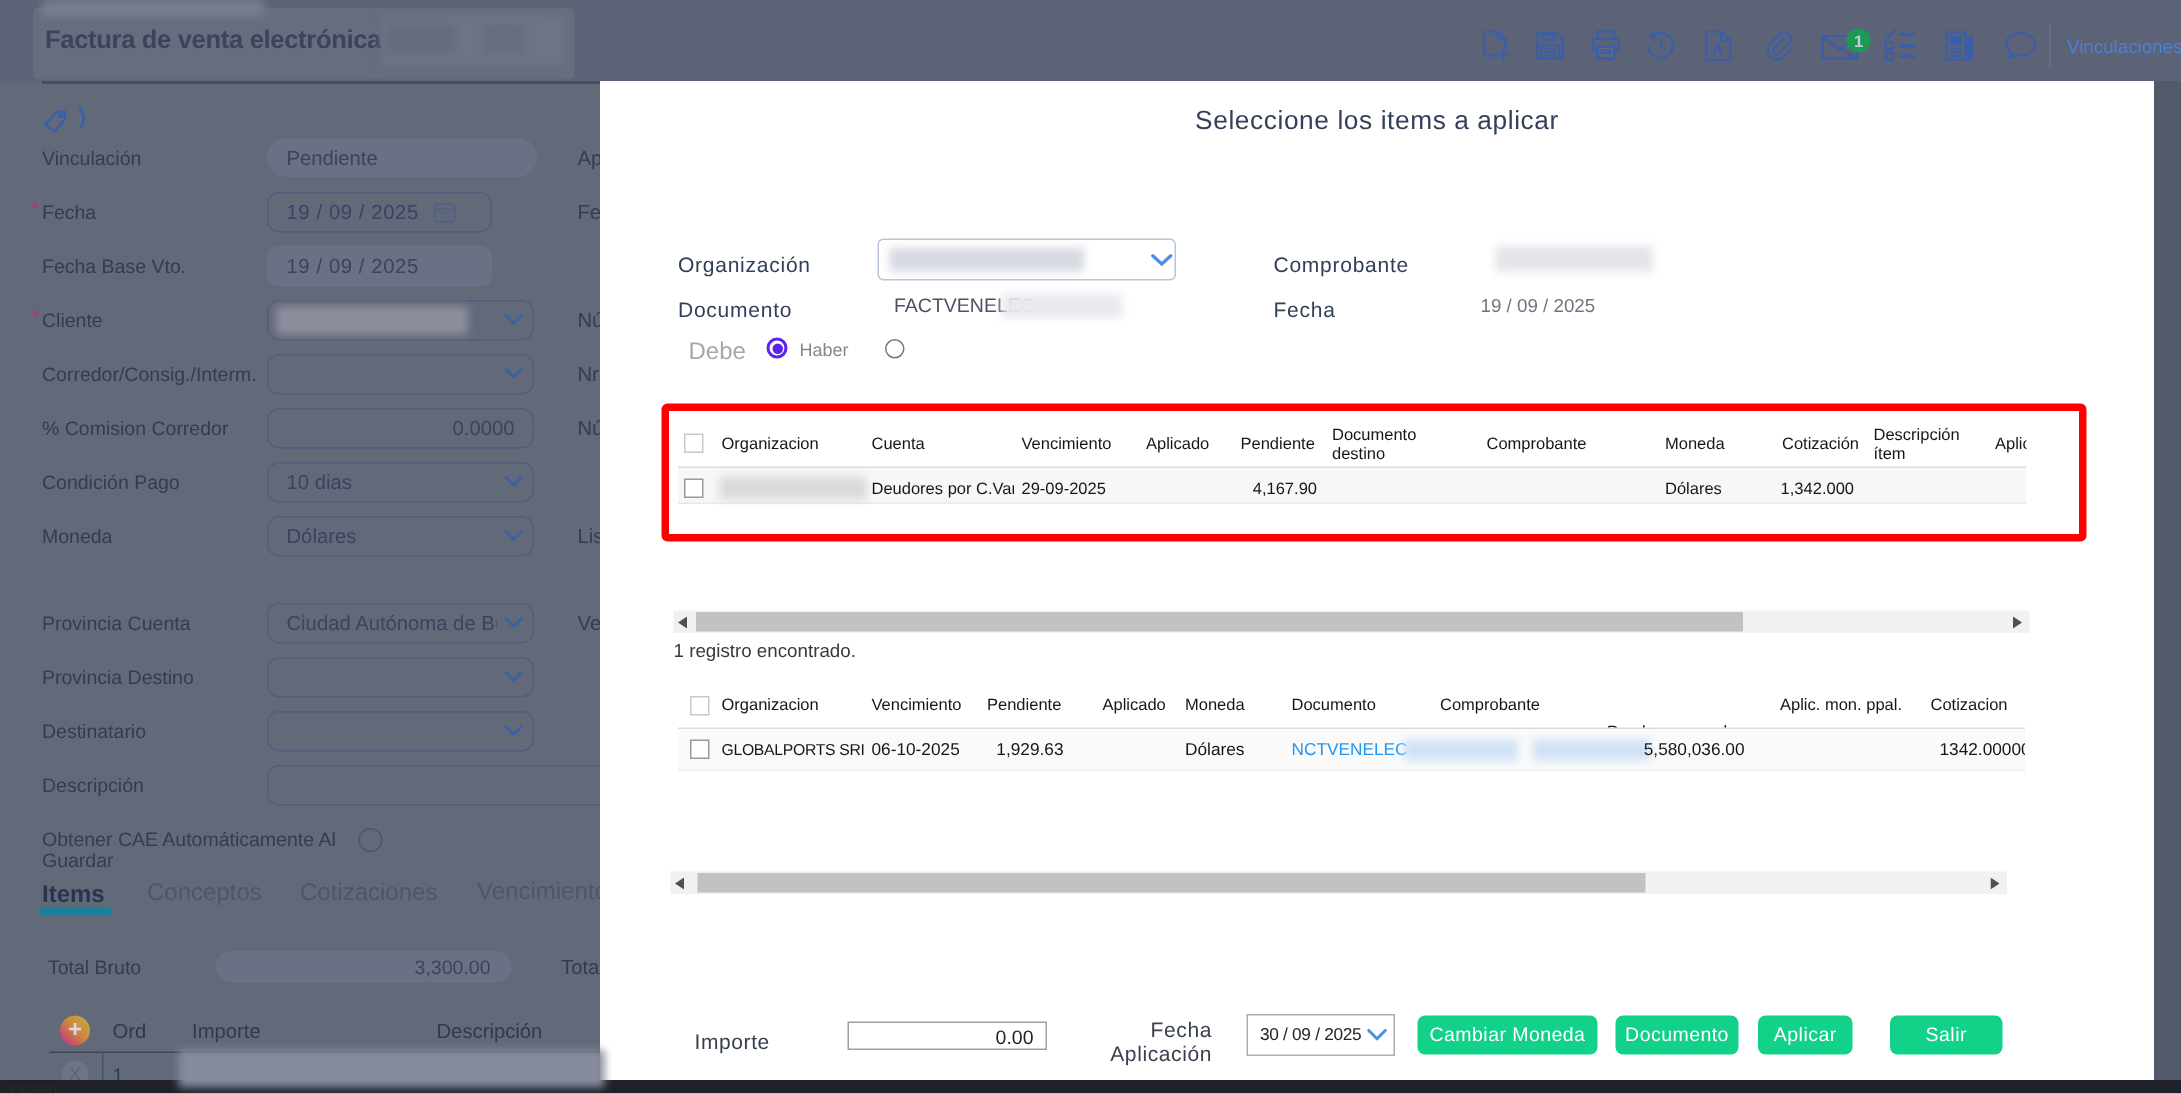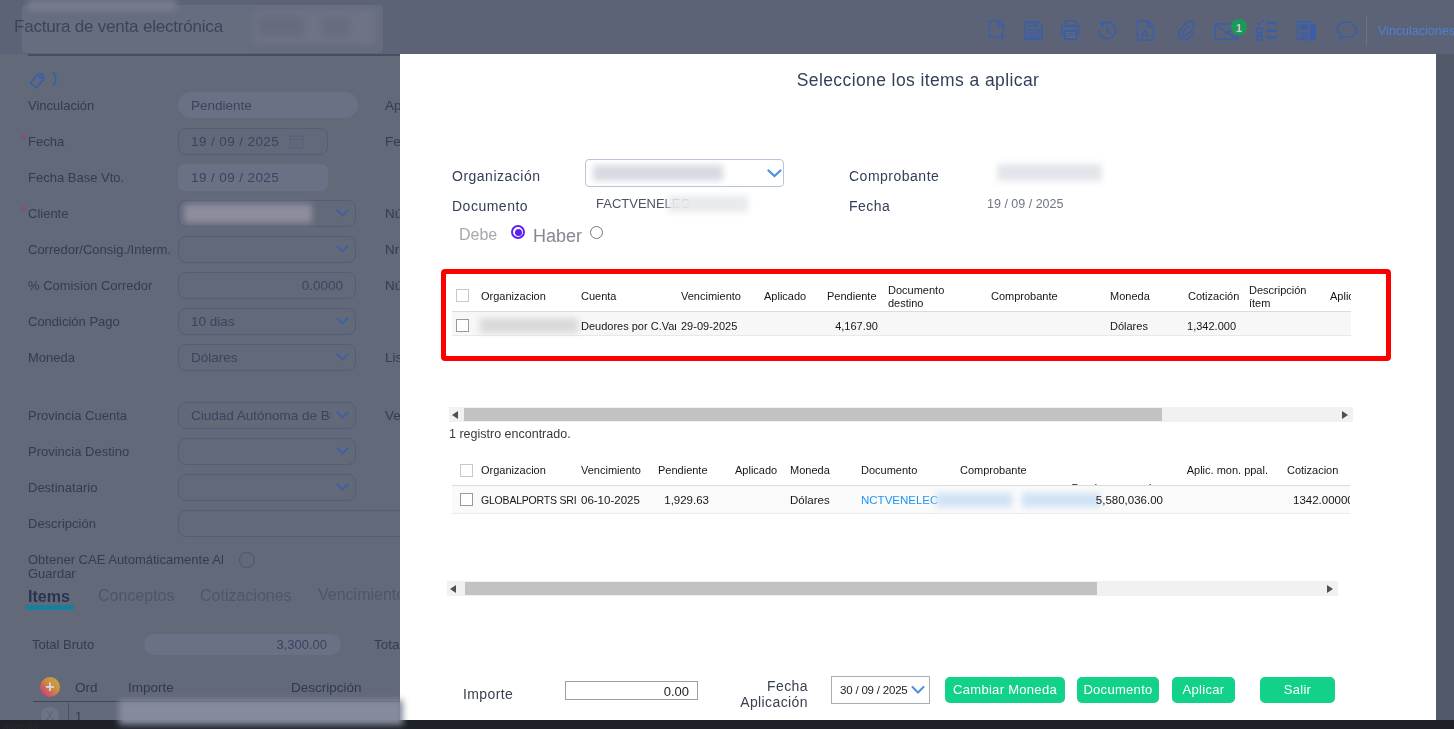--- a/index.html
+++ b/index.html
@@ -20,21 +20,21 @@
 .sb{position:absolute;height:15px;background:#f1f1f1}
 .sbthumb{position:absolute;top:1px;height:13px;background:#c2c2c2}
 </style>
 </head>
 <body>
 <div id="app">
 
   <div class="abs" style="left:0;top:0;width:1454px;height:54px;background:#5c6376"></div>
   <div class="abs" style="left:22px;top:5px;width:361px;height:48px;background:#666d7f;border-radius:4px"></div>
   <div class="blur" style="left:28px;top:0;width:148px;height:11px;background:#787e8f"></div>
-  <div class="abs" style="left:14px;top:17px;font-size:17px;font-weight:400;color:#3b4459;letter-spacing:-.2px">Factura de venta electrónica</div>
+  <div class="abs" style="left:30px;top:17px;font-size:17px;font-weight:700;color:#3b4459;letter-spacing:-.2px">Factura de venta electrónica</div>
   <div class="blur" style="left:254px;top:10px;width:122px;height:34px;background:#6e7486;border-radius:4px"></div>
   <div class="blur" style="left:258px;top:16px;width:46px;height:20px;background:#636a7c;opacity:.8"></div>
   <div class="blur" style="left:322px;top:16px;width:28px;height:20px;background:#656c7e;opacity:.8"></div>
   <div class="abs" style="left:28px;top:54px;width:372px;height:1.5px;background:#454e63"></div>
 
   <div id="icons">
 
     <svg class="abs" style="left:988px;top:20px" width="20" height="21" viewBox="0 0 20 21" fill="none" stroke="#3a5ea8" stroke-width="1.5">
         <path d="M10.5 17H1.5V1h9l5 5v6.5"></path>
         <path d="M10.5 1v5h5"></path>
@@ -236,21 +236,21 @@
 
     <div class="mlbl" style="left:452px;top:199px">Documento</div>
     <div class="abs" style="left:596px;top:196px;font-size:13px;color:#4b5263">FACTVENELEC</div>
     <div class="blur" style="left:668px;top:196px;width:80px;height:16px;background:#e8eaee"></div>
     <div class="mlbl" style="left:849px;top:199px">Fecha</div>
     <div class="abs" style="left:987px;top:197px;font-size:12.5px;color:#6f7582">19 / 09 /  2025</div>
 
     <div class="abs" style="left:459px;top:226px;font-size:16px;color:#a6a8ad">Debe</div>
     <div class="abs" style="left:511px;top:225px;width:14px;height:14px;border:2px solid #5b21f0;border-radius:50%;box-sizing:border-box"></div>
     <div class="abs" style="left:514.5px;top:228.5px;width:7px;height:7px;border-radius:50%;background:#5b21f0"></div>
-    <div class="abs" style="left:533px;top:226px;font-size:18px;color:#848891">Haber</div>
+    <div class="abs" style="left:533px;top:226px;font-size:12px;color:#848891">Haber</div>
     <div class="abs" style="left:590px;top:226px;width:13px;height:13px;border:1.5px solid #777;border-radius:50%;box-sizing:border-box"></div>
 
     <div class="abs" style="left:452px;top:280px;width:899px;height:72px;overflow:hidden">
       <div class="cb" style="left:4px;top:9px;border-color:#c9c9c9"></div>
       <div class="t" style="left:29px;top:10px">Organizacion</div>
       <div class="t" style="left:129px;top:10px">Cuenta</div>
       <div class="t" style="left:229px;top:10px">Vencimiento</div>
       <div class="t" style="left:312px;top:10px">Aplicado</div>
       <div class="t" style="left:375px;top:10px">Pendiente</div>
       <div class="t" style="left:436px;top:4px">Documento<br>destino</div>

